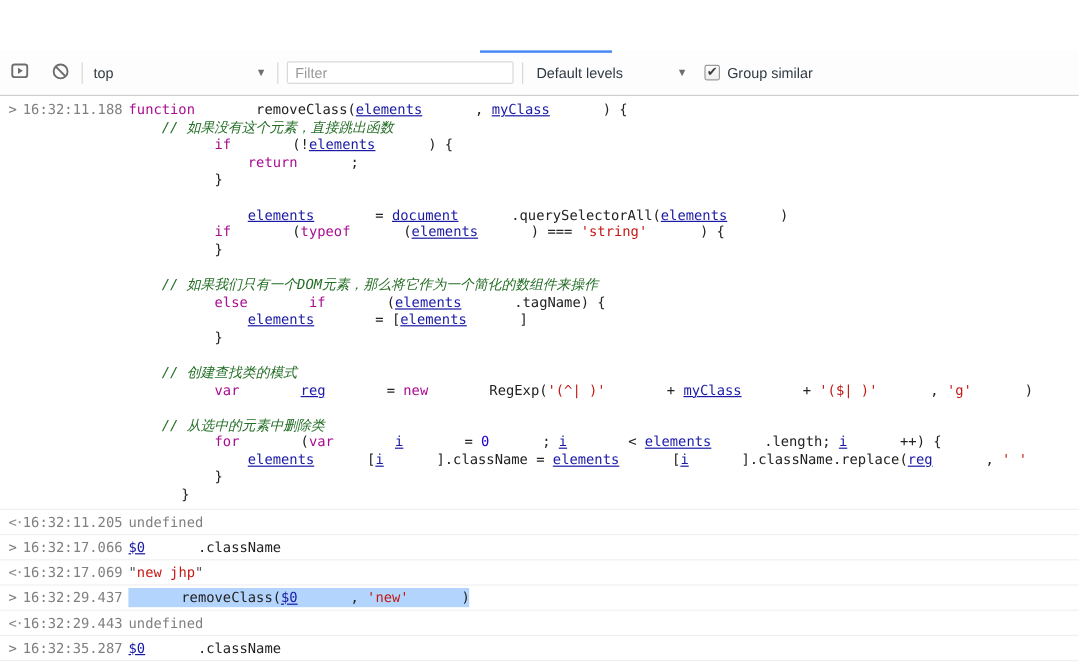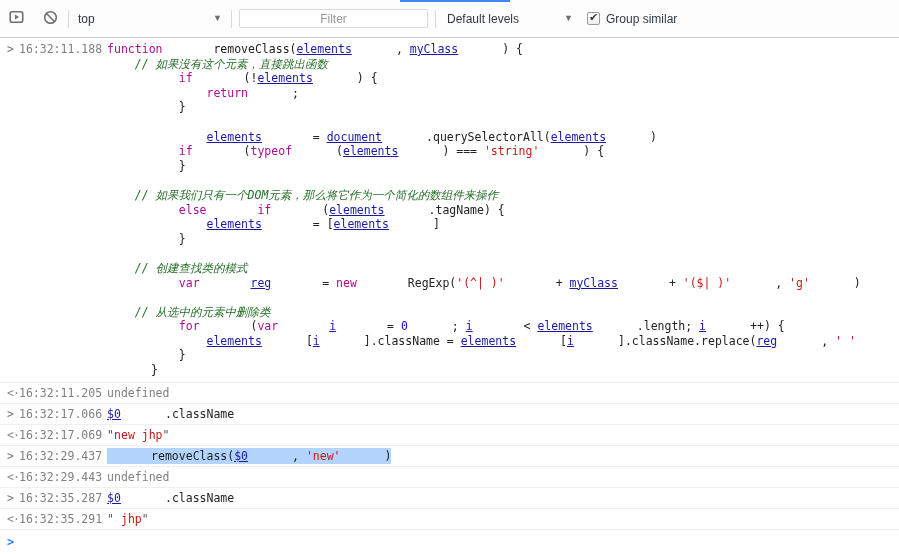--- a/index.html
+++ b/index.html
@@ -13,20 +13,21 @@
   }
   
   .toolbar {
     height: 38px;
     display: flex;
     align-items: center;
     border-bottom: 1px solid var(--toolbar_border);
     background: #fdfdfd;
     position: relative;
     font-size: 12px;
+    margin-top: 42px;
   }
   .tab-underline {
     position: absolute;
     top: 0; left: 400px;
     width: 110px; height: 2px;
     background: var(--accent);
   }
   .tb-btn {
     width: 26px; height: 26px;
     display: flex; align-items: center; justify-content: center;
@@ -57,21 +58,20 @@
     width: 189px; height: 19px;
     border: 1px solid #d9d9d9;
     border-radius: 2px;
     background: #fff;
     font-family: "Liberation Sans", sans-serif;
     font-size: 12px;
     padding: 0 6px;
     color: #303942;
     outline: none;
     margin-left: 2px;
-    text-align: center;
   }
   .filter-box::placeholder { color: #9a9a9a; }
   .levels {
     display: flex; align-items: center;
     margin-left: 6px;
     cursor: pointer;
     gap: 40px;
   }
   .levels .chevron-down { margin-left: 5px; }
   .checkbox {

